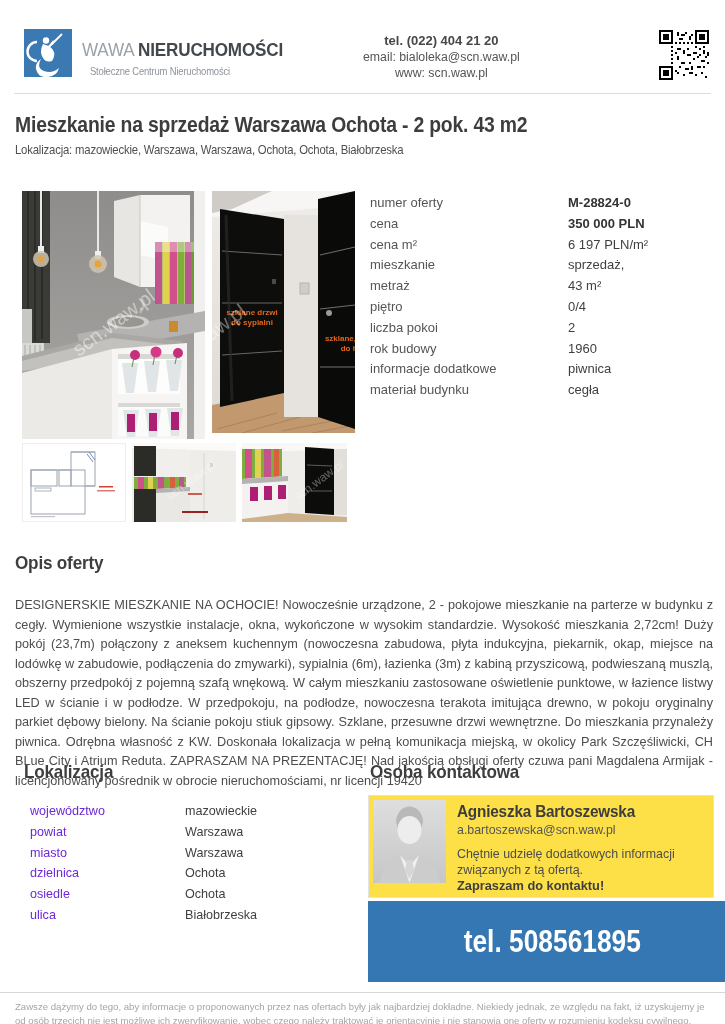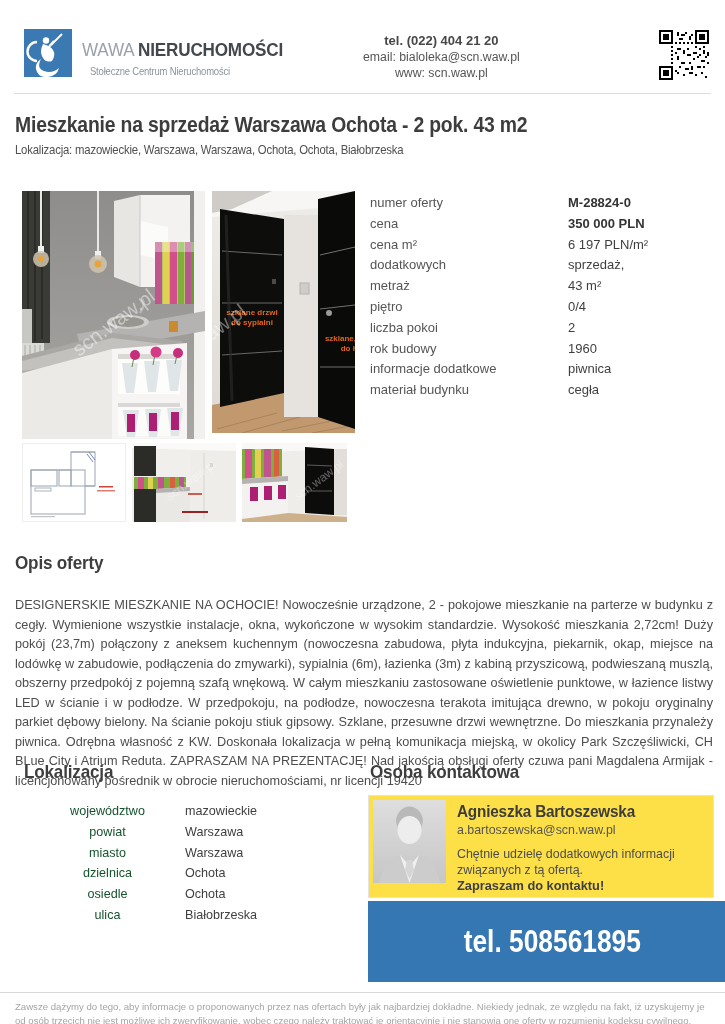--- a/index.html
+++ b/index.html
@@ -44,21 +44,21 @@
   
   .sec-h { font-size:19px; font-weight:700; color:#3e3e3e; white-space:nowrap; }
   .opis-h { left:15px; top:537px; }
   .lok-h  { left:24px; top:746px; }
   .kont-h { left:370px; top:746px; }
   .desc { left:15px; top:581px; width:698px; font-size:12.7px; line-height:19.5px; color:#4d4d4d; text-align:justify; }
 
   
   .loktab { left:30px; top:786px; width:320px; font-size:12.6px; }
   .loktab .row { display:flex; height:20.8px; line-height:20.8px; }
-  .loktab .lbl { width:155px; color:#14532d;text-align:center; }
+  .loktab .lbl { width:155px; color:#6d28d9; }
   .loktab .val { color:#3f3f3f; }
 
   
   .card { left:368px; top:780px; width:346px; height:103px; background:#fde047; border:1px solid #e3e3e3; }
   .avatar { left:4px; top:4px; width:73px; height:83px; position:absolute; }
   .agent-name { position:absolute; left:88px; top:6px; font-size:17px; font-weight:700; color:#3d3d3d; white-space:nowrap; }
   .agent-email { position:absolute; left:88px; top:27px; font-size:12.4px; color:#555; }
   .agent-txt { position:absolute; left:88px; top:50px; font-size:12.4px; line-height:16px; color:#4c4c4c; }
   .agent-cta { position:absolute; left:88px; top:82px; font-size:12.8px; font-weight:700; color:#3e3e3e; }
   .telband { left:368px; top:886px; width:368px; height:81px; background:#3477b2; display:flex; align-items:center; justify-content:center; }
@@ -358,21 +358,21 @@
       </div>
     <div class="row b">
         <div class="lbl">cena</div>
         <div class="val">350 000 PLN</div>
       </div>
     <div class="row">
         <div class="lbl">cena m²</div>
         <div class="val">6 197 PLN/m²</div>
       </div>
     <div class="row">
-        <div class="lbl">dodatkowych</div>
+        <div class="lbl">mieszkanie</div>
         <div class="val">sprzedaż,</div>
       </div>
     <div class="row">
         <div class="lbl">metraż</div>
         <div class="val">43 m²</div>
       </div>
     <div class="row">
         <div class="lbl">piętro</div>
         <div class="val">0/4</div>
       </div>

